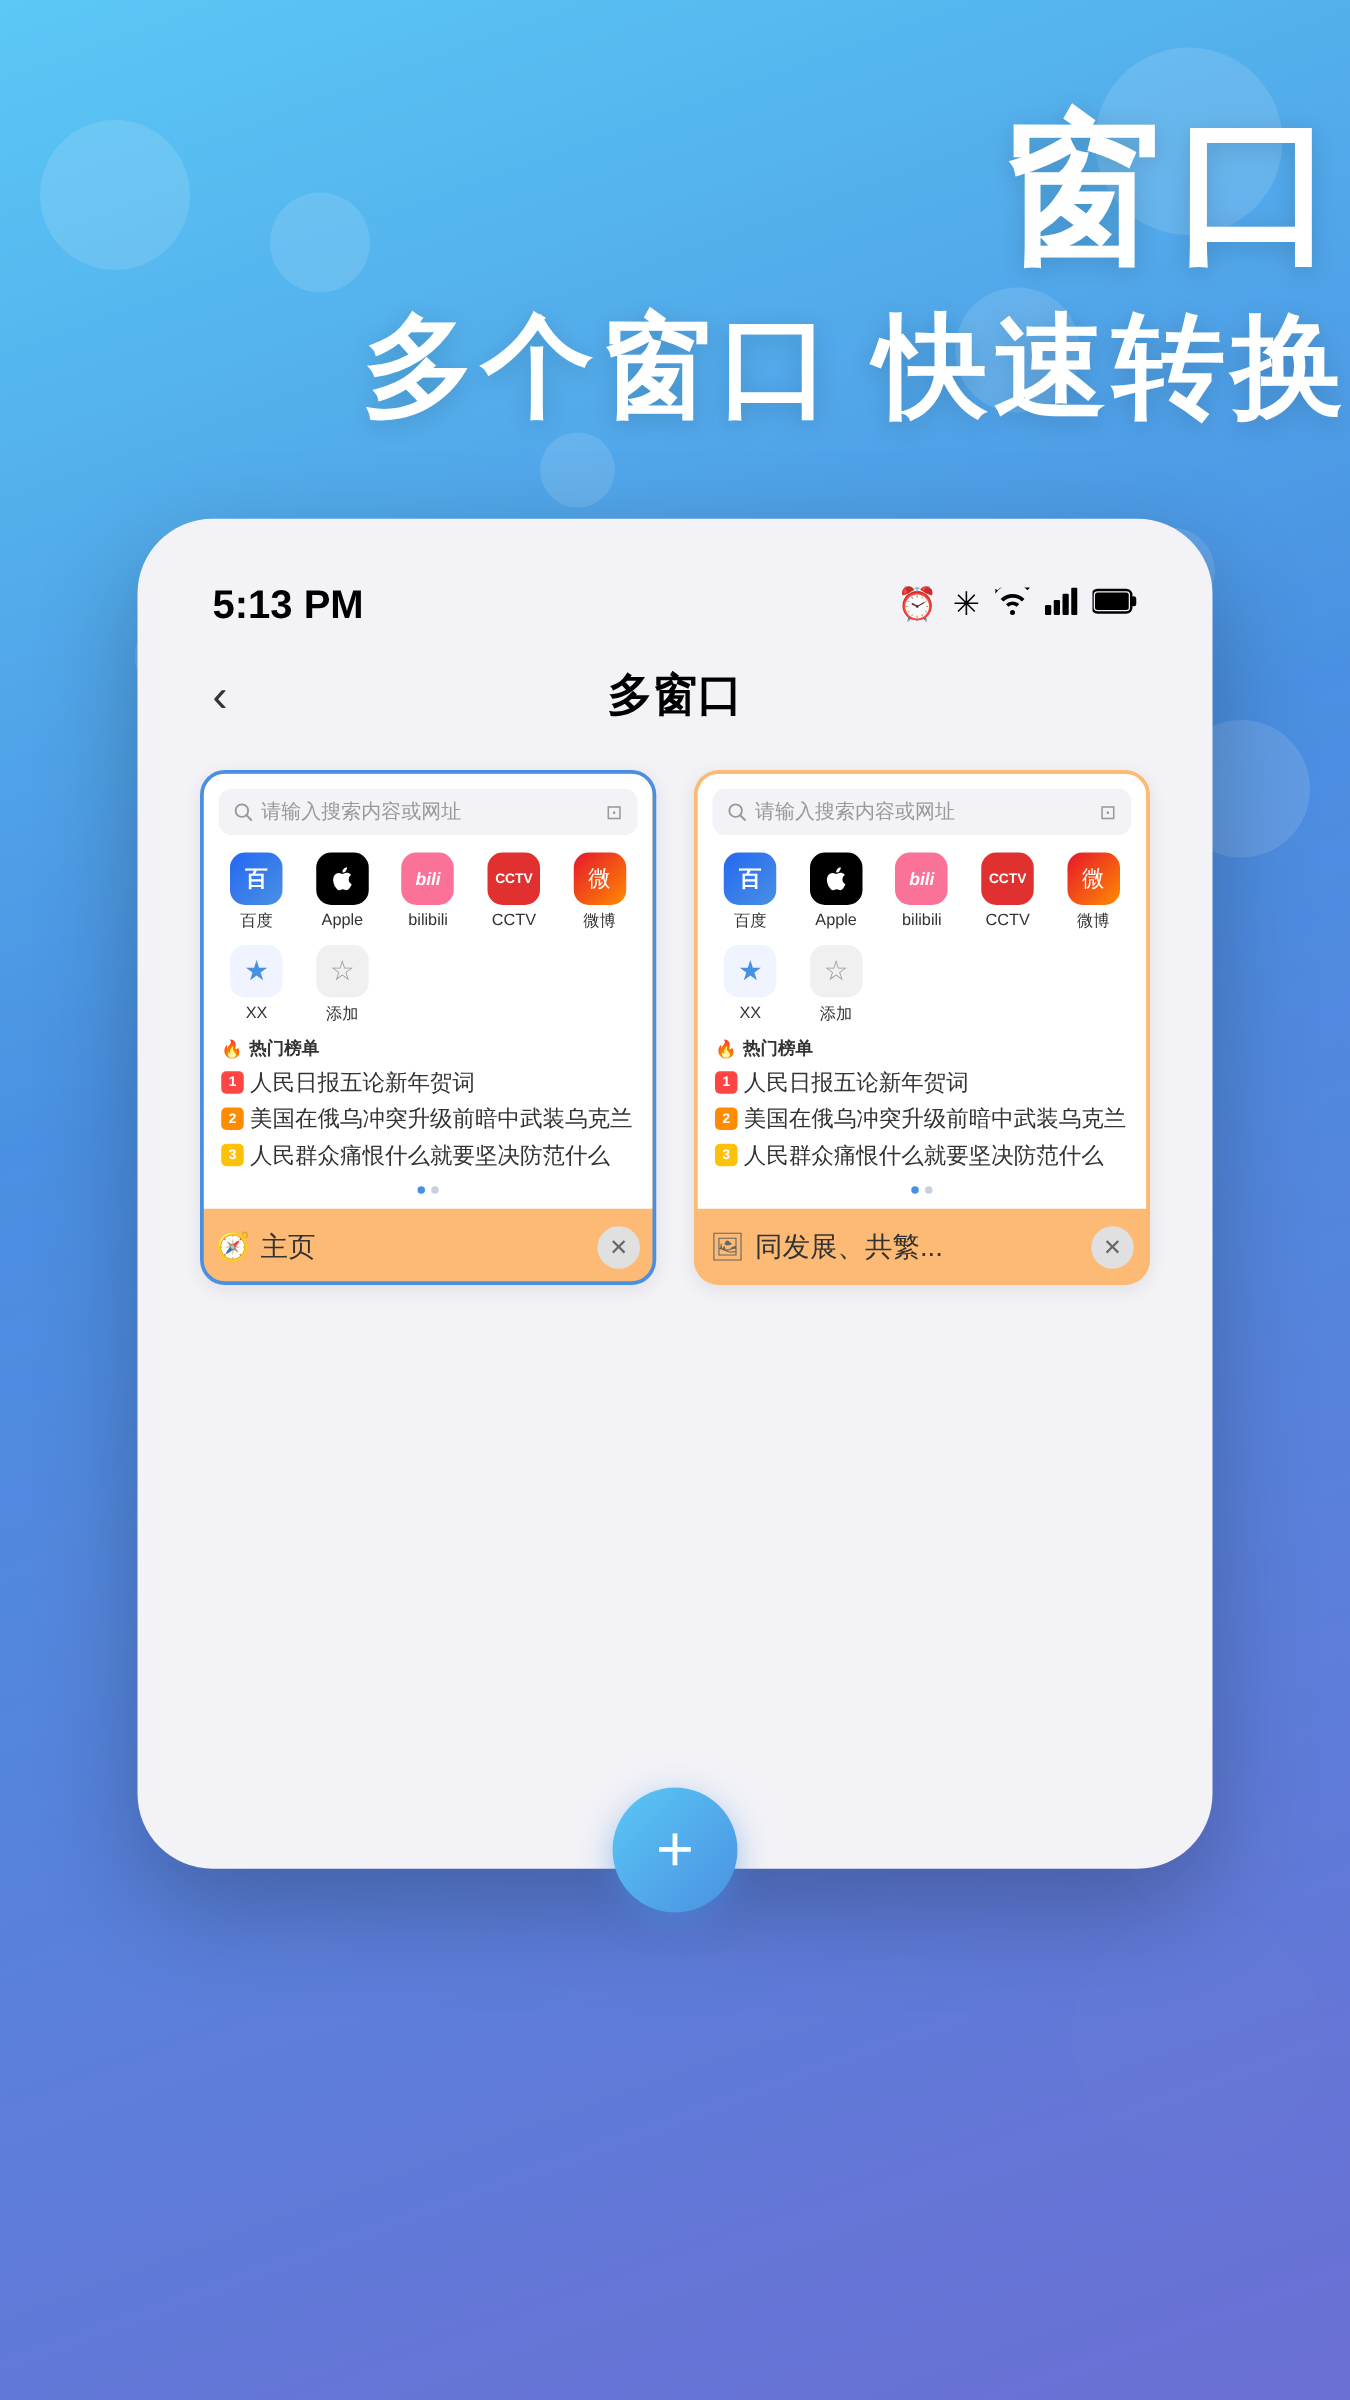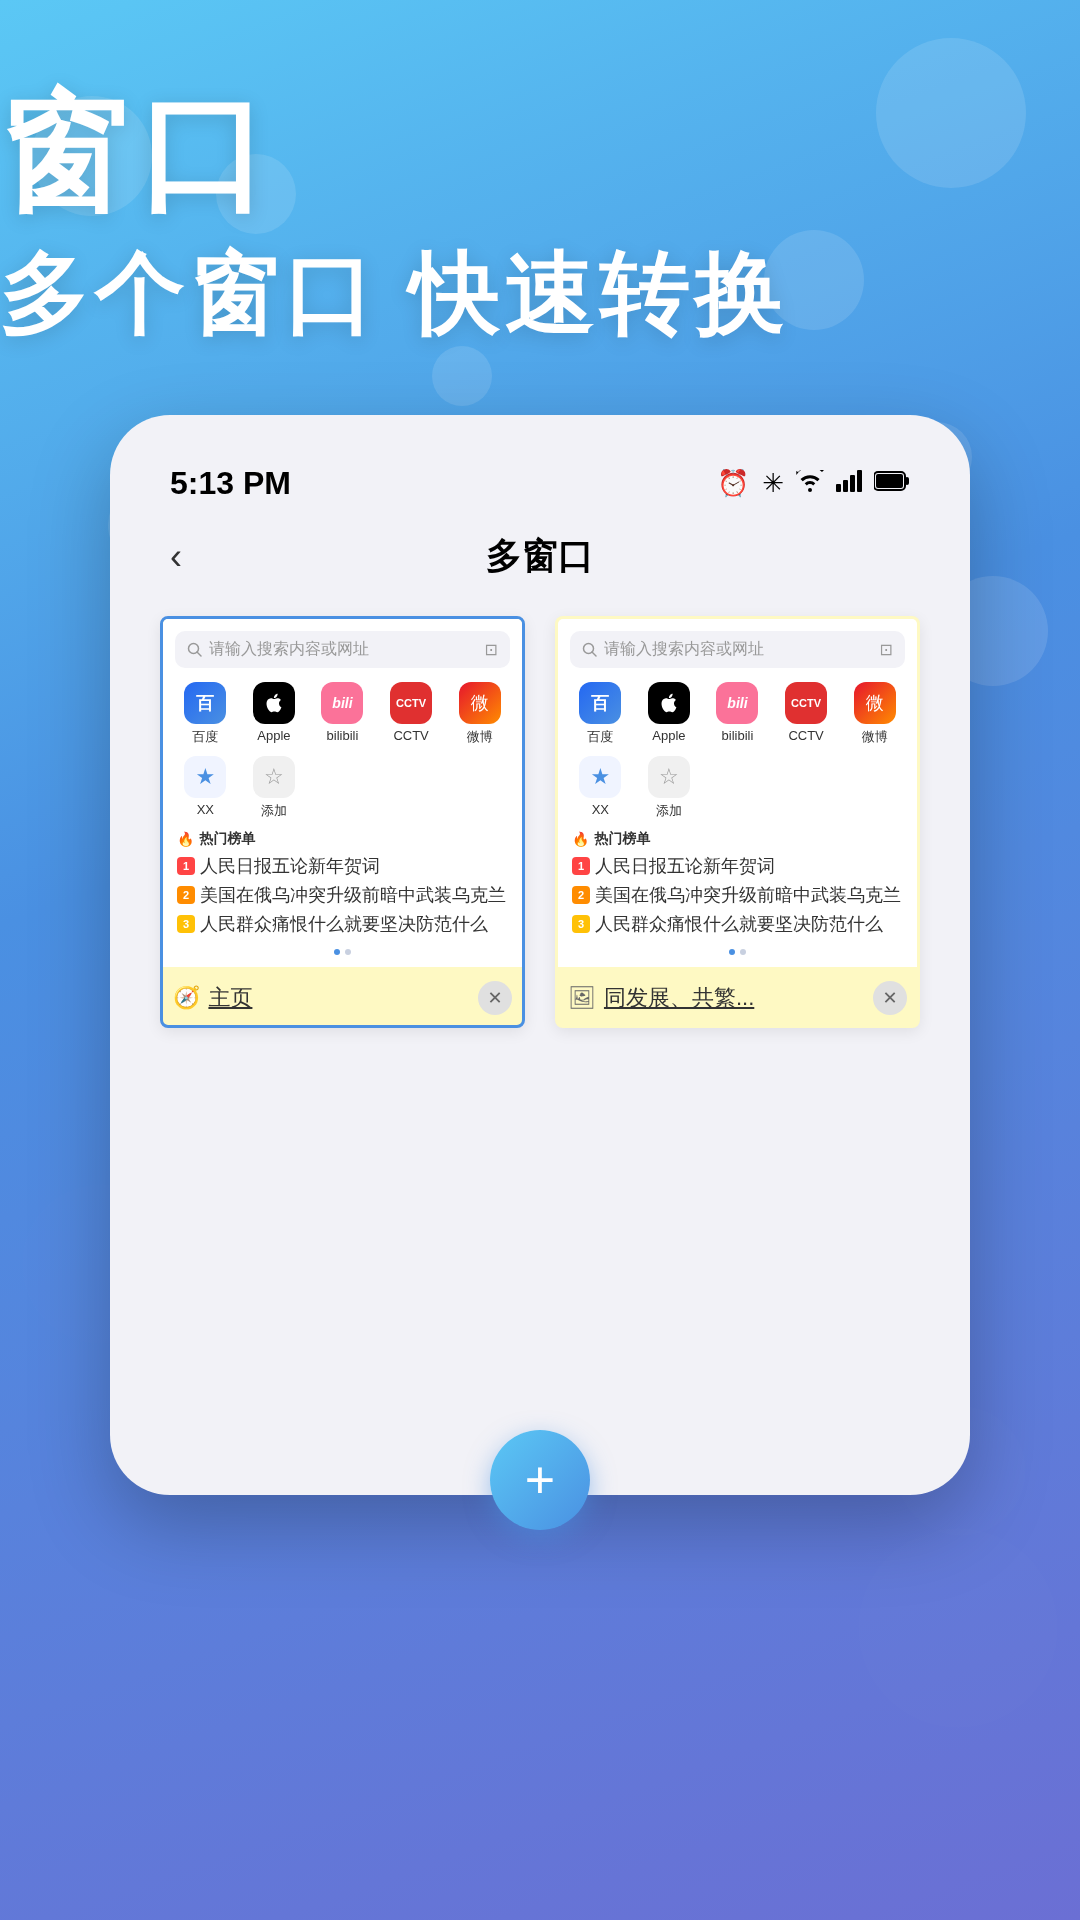--- a/index.html
+++ b/index.html
@@ -25,21 +25,21 @@
     .bubble {
       position: absolute;
       border-radius: 50%;
       background: rgba(255,255,255,0.12);
     }
 
     
     .header-section {
       position: relative;
       z-index: 1;
-      text-align: left;
+      text-align: right;
       padding-top: 80px;
     }
 
     .title-main {
       font-size: 130px;
       font-weight: 900;
       color: white;
       letter-spacing: 10px;
       text-shadow: 0 4px 20px rgba(0,0,0,0.15);
       line-height: 1.1;
@@ -118,22 +118,22 @@
     
     .tabs-grid {
       display: grid;
       grid-template-columns: 1fr 1fr;
       gap: 30px;
       padding: 10px 10px;
     }
 
     
     .tab-card {
-      background: #fef9c3;
-      border-radius: 8px;
+      background: #fdba74;
+      border-radius: 20px;
       overflow: hidden;
       border: 3px solid transparent;
       box-shadow: 0 4px 15px rgba(0,0,0,0.08);
     }
 
     .tab-card.active {
       border-color: #4A90E2;
     }
 
     
@@ -318,21 +318,20 @@
     }
 
     .tab-footer-icon {
       font-size: 22px;
       color: #666;
     }
 
     .tab-footer-label {
       font-size: 22px;
       color: #333;
-      text-decoration: underline;
     }
 
     .tab-close-btn {
       width: 34px;
       height: 34px;
       border-radius: 50%;
       background: #E0E0E0;
       display: flex;
       align-items: center;
       justify-content: center;

